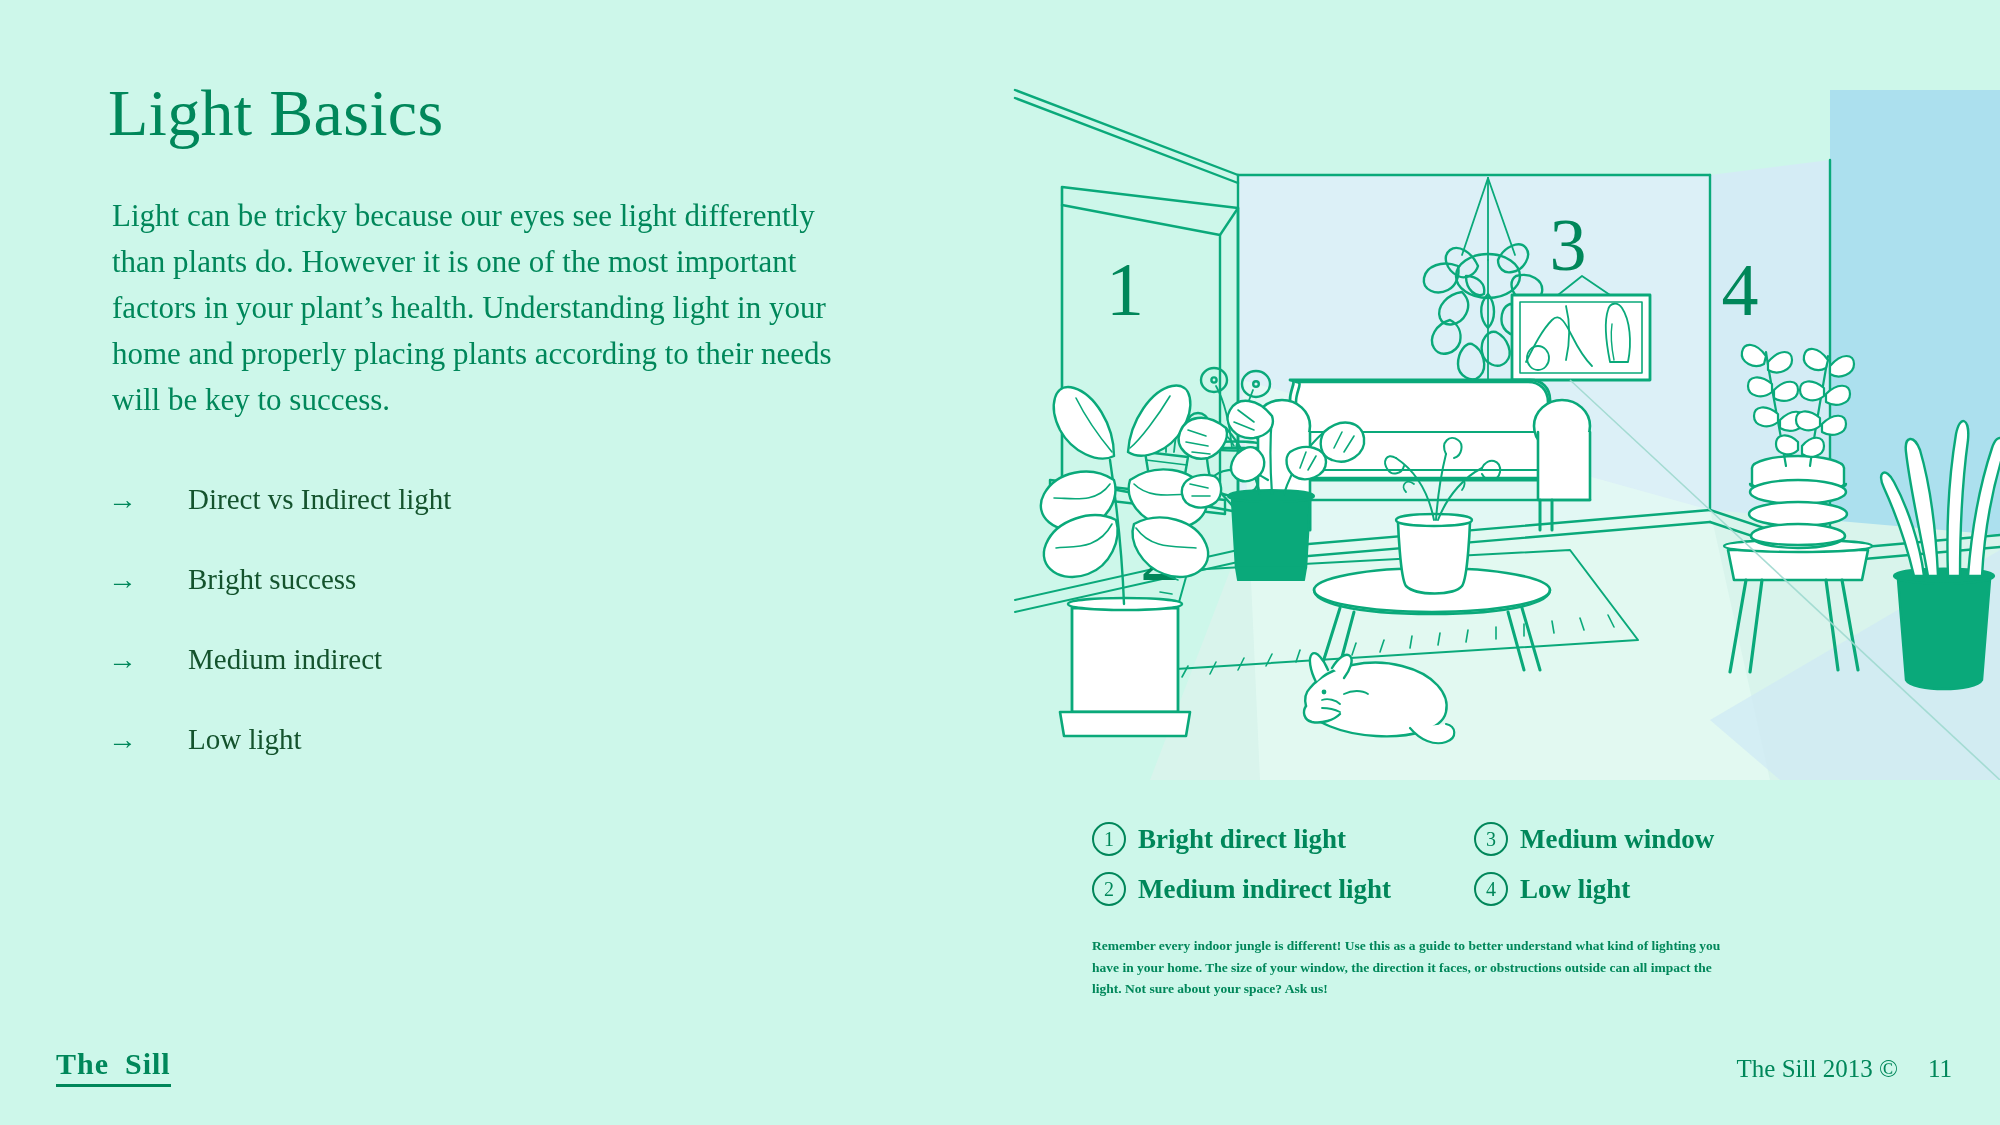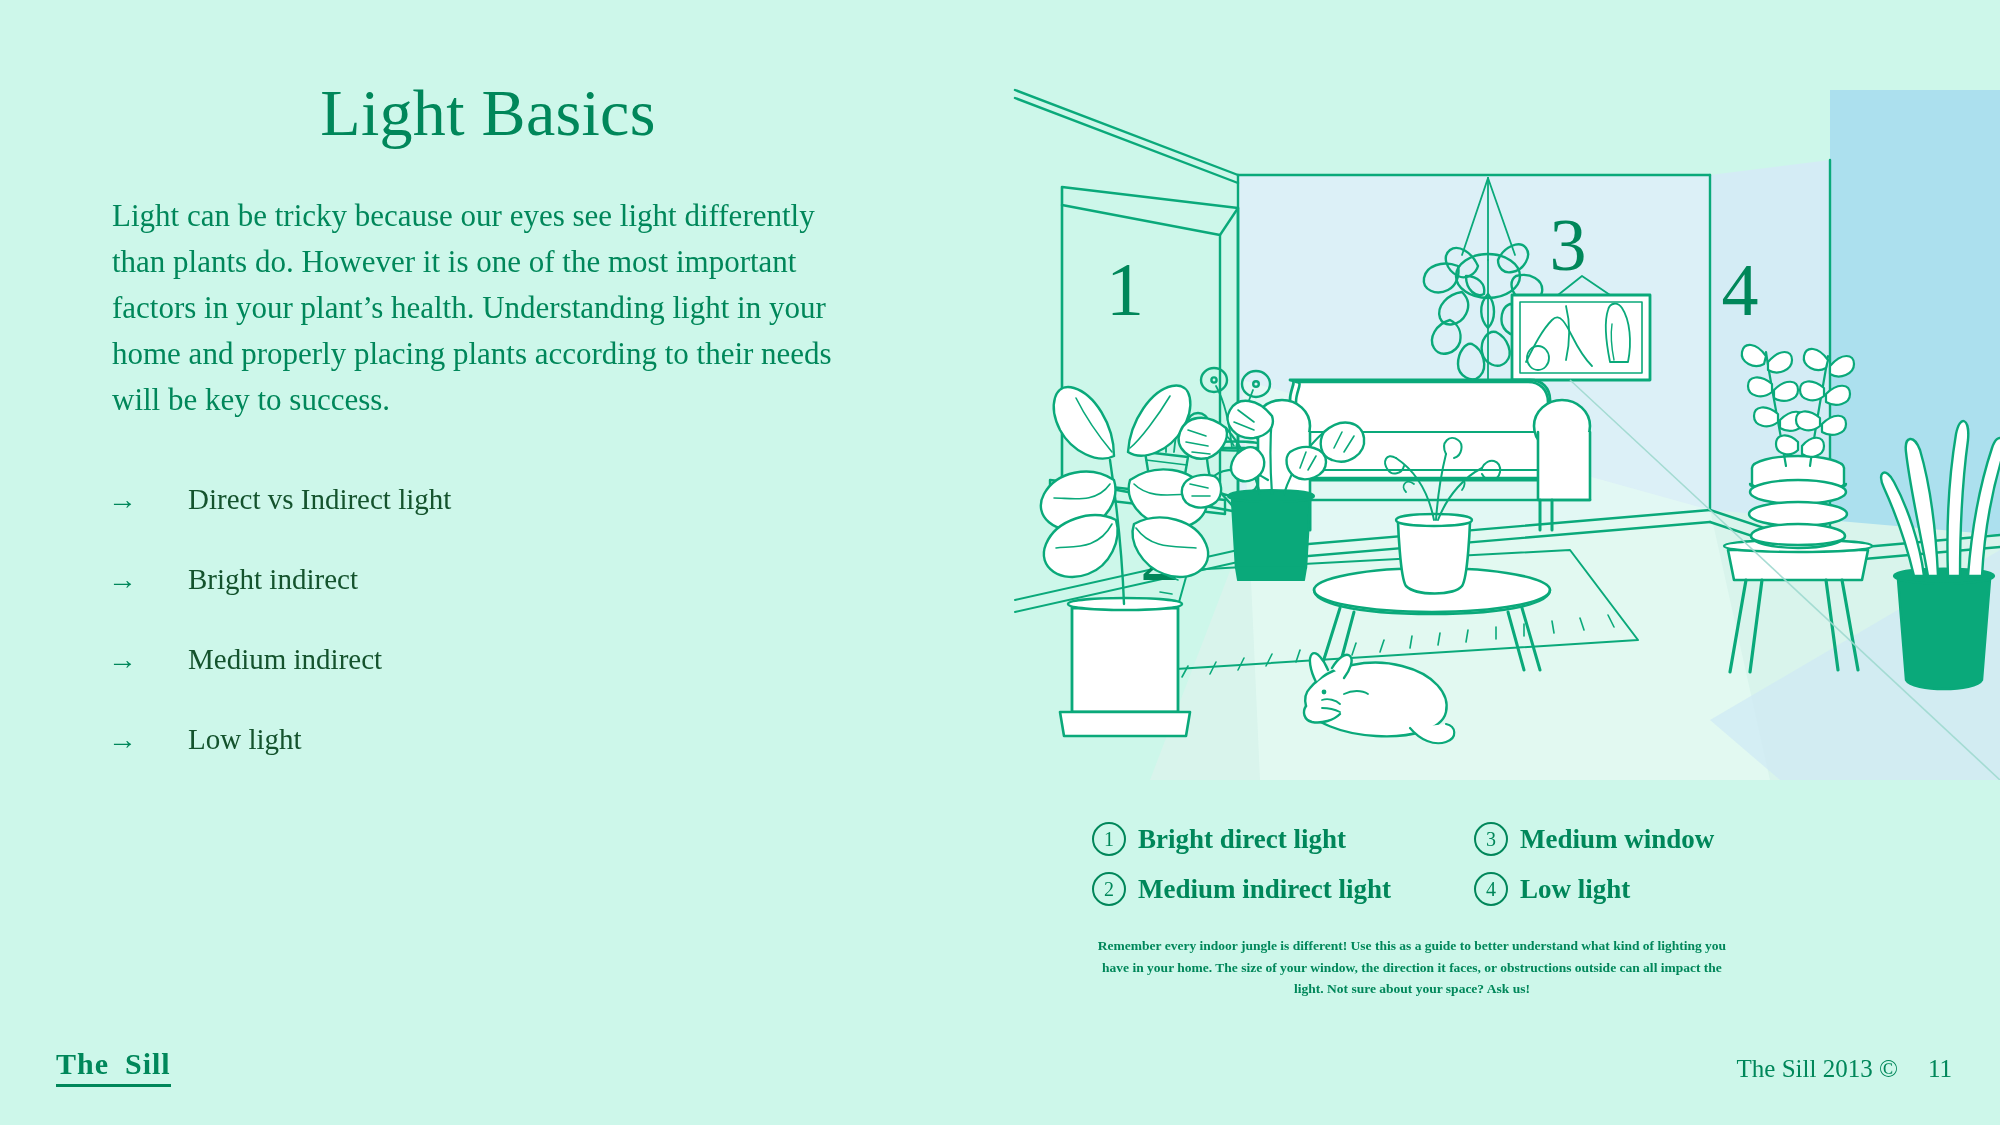--- a/index.html
+++ b/index.html
@@ -24,21 +24,20 @@
     top: 78px;
     width: 760px;
   }
   .page-title {
     font-size: 66px;
     line-height: 1.05;
     font-weight: normal;
     letter-spacing: 0.3px;
     margin: 0 0 46px 0;
     color: #00875a;
-    text-align: center;
   }
   .intro-para {
     font-size: 31px;
     line-height: 1.48;
     margin: 4px;
     width: 720px;
     color: #00875a;
   }
   .bullet-list {
     margin: 62px 0 0 0;
@@ -132,40 +131,39 @@
   }
   .legend-note {
     position: absolute;
     left: 1092px;
     top: 935px;
     width: 640px;
     font-size: 13.5px;
     font-weight: bold;
     line-height: 1.6;
     color: #00875a;
-    text-align: center;
   }
 </style>
 </head>
 <body>
 
 <div class="slide">
 
   <div class="left-col">
     <h1 class="page-title">Light Basics</h1>
     <p class="intro-para">Light can be tricky because our eyes see light differently than plants do. However it is one of the most important factors in your plant’s health. Understanding light in your home and properly placing plants according to their needs will be key to success.</p>
 
     <ul class="bullet-list">
       <li class="bullet-item">
         <span class="bullet-arrow">→</span>
         <span class="bullet-label">Direct vs Indirect light</span>
       </li>
       <li class="bullet-item">
         <span class="bullet-arrow">→</span>
-        <span class="bullet-label">Bright indirect</span>
+        <span class="bullet-label">Bright success</span>
       </li>
       <li class="bullet-item">
         <span class="bullet-arrow">→</span>
         <span class="bullet-label">Medium indirect</span>
       </li>
       <li class="bullet-item">
         <span class="bullet-arrow">→</span>
         <span class="bullet-label">Low light</span>
       </li>
     </ul>

